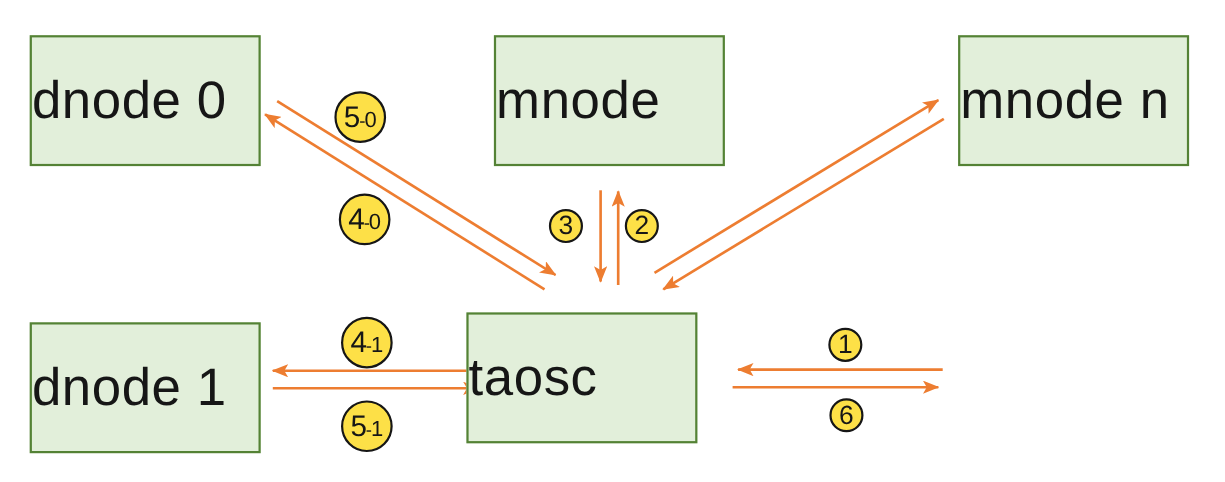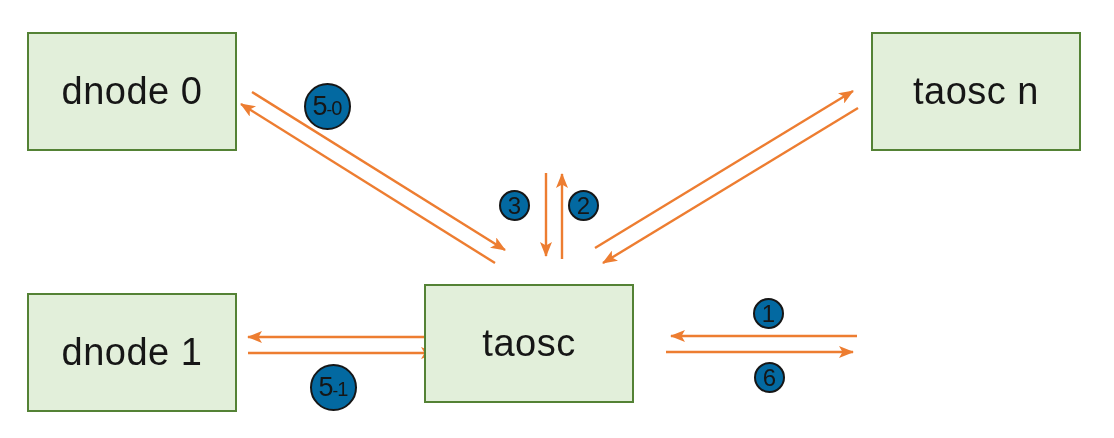--- a/index.html
+++ b/index.html
@@ -13,25 +13,25 @@
   .canvas{
     position:relative;width:1114px;height:438px;background:var(--background);
     font-family:"Liberation Sans", sans-serif;color:var(--ink);overflow:hidden;
   }
   .arrows{position:absolute;left:0;top:0;width:1114px;height:438px;}
   .arrow-line{stroke:var(--arrow,#ed7d31);stroke-width:2.4;fill:none;}
   #ah path{fill:var(--arrow,#ed7d31);}
   .node{
     position:absolute;width:210px;height:119px;box-sizing:border-box;
     background:var(--box_fill);border:2.5px solid var(--box_border);
-    display:flex;align-items:center;justify-content:center;
-    font-size:38px;font-weight:500;letter-spacing:0.5px;color:var(--ink);
+    display:flex;align-items:center;justify-content:flex-start;
+    font-size:48px;font-weight:500;letter-spacing:0.5px;color:var(--ink);
   }
   .badge{
-    position:absolute;box-sizing:border-box;background:#0369a1;
+    position:absolute;box-sizing:border-box;background:#fde047;
     border:2.5px solid var(--ink);border-radius:50%;
     display:flex;align-items:center;justify-content:center;color:var(--ink);
   }
   .badge-2{width:47px;height:47px;}
   .badge-1{width:31px;height:31px;}
   .bt{display:inline-block;white-space:nowrap;line-height:1;}
   .badge-2 .d1{font-size:27px;font-weight:500;}
   .badge-2 .sep{font-size:17px;font-weight:500;margin:0 -1px;}
   .badge-2 .d2{font-size:20px;font-weight:500;}
   .badge-1 .d1{font-size:24px;font-weight:500;}
@@ -60,32 +60,41 @@
     <line class="arrow-line" x1="435" y1="337" x2="248" y2="337" marker-end="url(#ah)"></line>
     <line class="arrow-line" x1="248" y1="353" x2="435" y2="353" marker-end="url(#ah)"></line>
 
     <line class="arrow-line" x1="857" y1="336" x2="671" y2="336" marker-end="url(#ah)"></line>
     <line class="arrow-line" x1="666" y1="352" x2="853" y2="352" marker-end="url(#ah)"></line>
   </svg>
 
   <div class="node" style="left:27px;top:32px">
     <span>dnode 0</span>
   </div>
+  <div class="node" style="left:449px;top:32px">
+    <span>mnode</span>
+  </div>
   <div class="node" style="left:871px;top:32px">
-    <span>taosc n</span>
+    <span>mnode n</span>
   </div>
   <div class="node" style="left:27px;top:293px">
     <span>dnode 1</span>
   </div>
   <div class="node" style="left:424px;top:284px">
     <span>taosc</span>
   </div>
 
   <div class="badge badge-2" style="left:304px;top:83px">
     <span class="bt"><span class="d1">5</span><span class="sep">-</span><span class="d2">0</span></span>
+  </div>
+  <div class="badge badge-2" style="left:308px;top:176px">
+    <span class="bt"><span class="d1">4</span><span class="sep">-</span><span class="d2">0</span></span>
+  </div>
+  <div class="badge badge-2" style="left:310px;top:288px">
+    <span class="bt"><span class="d1">4</span><span class="sep">-</span><span class="d2">1</span></span>
   </div>
   <div class="badge badge-2" style="left:310px;top:364px">
     <span class="bt"><span class="d1">5</span><span class="sep">-</span><span class="d2">1</span></span>
   </div>
   <div class="badge badge-1" style="left:499px;top:190px">
     <span class="bt"><span class="d1">3</span></span>
   </div>
   <div class="badge badge-1" style="left:568px;top:190px">
     <span class="bt"><span class="d1">2</span></span>
   </div>

